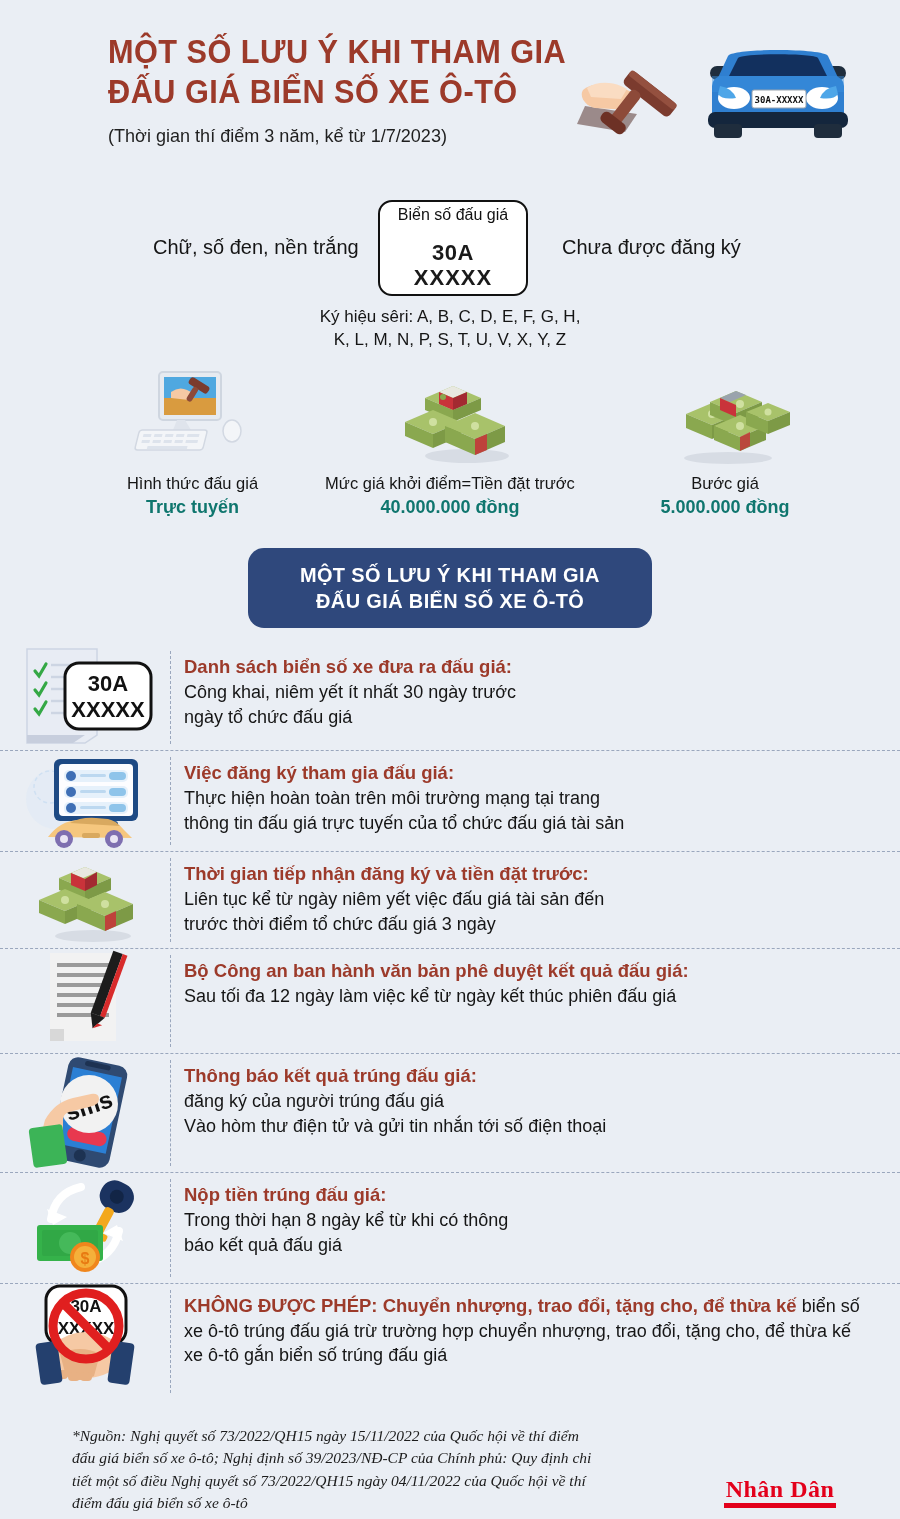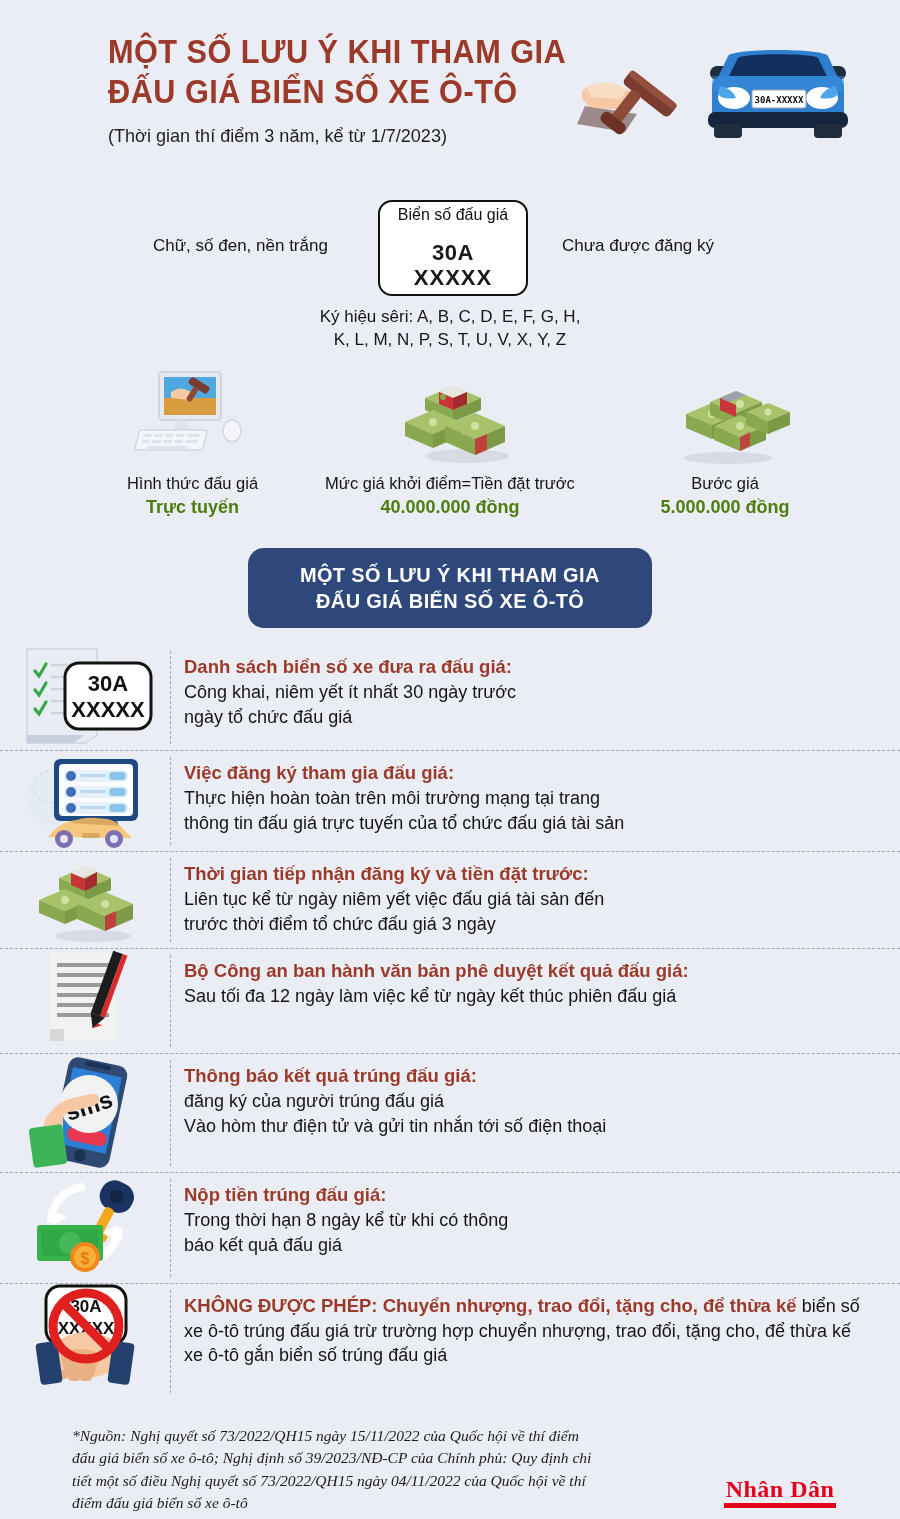--- a/index.html
+++ b/index.html
@@ -30,38 +30,38 @@
   
   .plate-sec{position:absolute;left:0;top:190px;width:900px;height:175px;}
   .plate{
     position:absolute;left:378px;top:10px;width:146px;height:92px;
     background:#ffffff;border:2.5px solid #111;border-radius:14px;
     display:flex;flex-direction:column;align-items:center;justify-content:center;
   }
   .plate-cap{font-size:16px;color:#111;line-height:1.1;margin-bottom:16px;}
   .plate-num{font-size:22px;font-weight:bold;letter-spacing:.5px;line-height:1.15;}
   .plate-x{font-size:22px;font-weight:bold;letter-spacing:1px;line-height:1.15;}
-  .side-label{position:absolute;font-size:17px;color:#151515;white-space:nowrap;}
+  .side-label{position:absolute;font-size:20px;color:#151515;white-space:nowrap;}
   .side-left{left:153px;top:46px;}
   .side-right{left:562px;top:46px;}
   .serie{
     position:absolute;left:0;top:116px;width:900px;text-align:center;
     font-size:17px;line-height:1.35;color:#151515;
   }
 
   
   .trio{position:absolute;left:0;top:368px;width:900px;height:165px;}
   .trio-col{position:absolute;text-align:center;}
   .trio-c1{left:85px;top:0;width:215px;}
   .trio-c2{left:300px;top:0;width:300px;}
   .trio-c3{left:600px;top:0;width:250px;}
   .trio-art{height:100px;display:flex;align-items:flex-end;justify-content:center;}
   .trio-lbl{font-size:17px;color:#151515;margin-top:6px;white-space:nowrap;
             transform:scaleX(.97);}
-  .trio-val{font-size:18px;font-weight:bold;color:#4d7c0f;margin-top:3px;white-space:nowrap;}
+  .trio-val{font-size:18px;font-weight:bold;color:#0f766e;margin-top:3px;white-space:nowrap;}
 
   
   .banner{
     position:absolute;left:248px;top:548px;width:404px;height:80px;
     background:#2f487c;border-radius:16px;
     display:flex;flex-direction:column;align-items:center;justify-content:center;
   }
   .banner-line{
     color:#fff;font-weight:bold;font-size:21px;line-height:1.25;
     letter-spacing:.4px;white-space:nowrap;transform:scaleX(.95);

